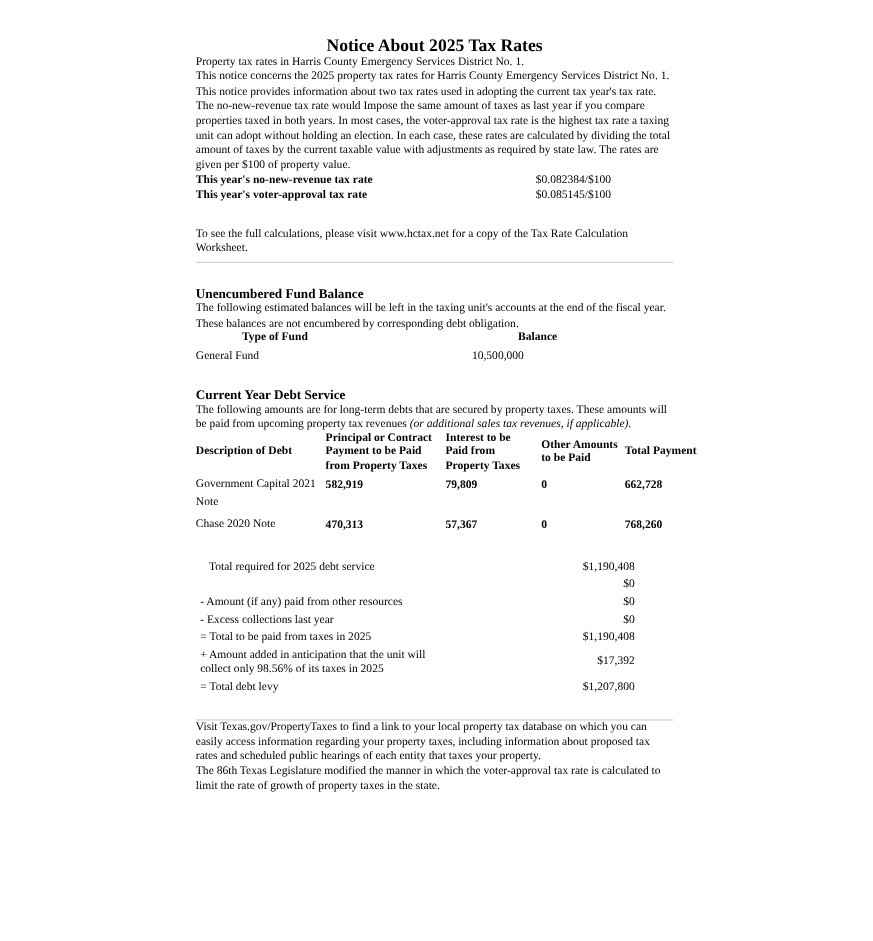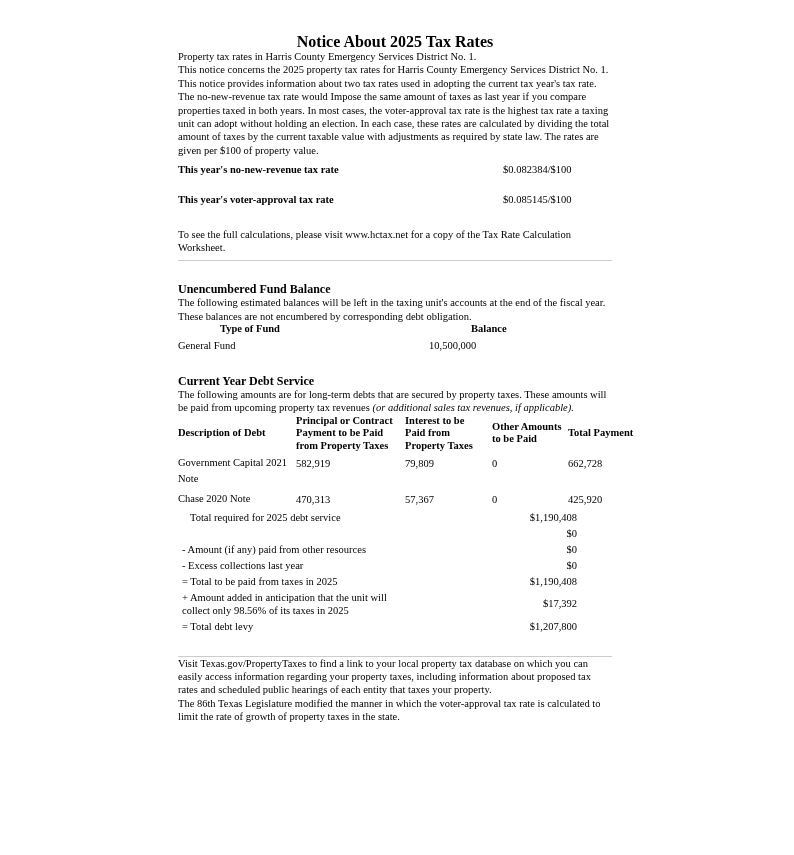--- a/index.html
+++ b/index.html
@@ -14,43 +14,43 @@
     line-height: 13.4px;
     overflow: hidden;
   }
   .content { margin-left: 178px; width: 434px; }
   p { margin: 0; }
   .title {
     margin: 0; padding-top: 33px;
     font-size: 16px; line-height: 17px;
     font-weight: bold; text-align: center;
   }
-  .rates { margin-top: 6px; display: grid; grid-template-columns: 309px 1fr; gap: 16px; }
+  .rates { display: grid; grid-template-columns: 309px 1fr; }
   .rates .lbl { font-weight: bold; }
   .note { margin-top: 22px; }
   hr.rule { border: none; border-top: 1px solid #cccccc; margin: 5px 0 0 0; height: 0; }
   h2.sec {
     margin: 22px 0 0 0; font-size: 12px; line-height: 13.4px; font-weight: bold;
   }
   .fund-table { margin-top: -1px; display: grid; grid-template-columns: 251px 1fr; row-gap: 3.6px; }
   .fund-table .hdr { font-weight: bold; margin-left: 42px; }
   table.debt { table-layout: fixed; width: 470px; border-collapse: collapse; margin-top: 0; }
   table.debt col.c1 { width: 118px; }
   table.debt col.c2 { width: 109px; }
   table.debt col.c3 { width: 87px; }
   table.debt col.c4 { width: 76px; }
   table.debt col.c5 { width: 80px; }
   table.debt th {
     font-weight: bold; text-align: left; vertical-align: middle;
     white-space: pre-line; line-height: 12.5px; padding: 0 4px 1px 0;
   }
   table.debt td { text-align: left; vertical-align: top; padding: 0 4px 2px 0; }
   table.debt td.desc { line-height: 16px; padding-top: 2px; }
-  table.debt td.num { padding-top: 4px; }
-  .summary { width: 399px; padding-left: 4px; box-sizing: border-box; }
+  table.debt td.num { padding-top: 4px; font-weight: bold; }
+  .summary { margin-top: 20px; width: 399px; padding-left: 4px; box-sizing: border-box; }
   .summary .srow { display: flex; align-items: center; padding: 1.3px 0; }
   .summary .slabel { width: 230px; }
   .summary .slabel.ind { padding-left: 8px; box-sizing: border-box; }
   .summary .sval { flex: 1; text-align: right; }
   .i { font-style: italic; }
   .footer p { margin: 0; }
   .f1 { margin-top: 25px; }
   .f2 { margin-top: 11px; }
   .f3 { margin-top: 14.5px; }
 </style>
@@ -117,21 +117,21 @@
           <td class="num">582,919</td>
           <td class="num">79,809</td>
           <td class="num">0</td>
           <td class="num">662,728</td>
         </tr>
         <tr>
           <td class="desc">Chase 2020 Note</td>
           <td class="num">470,313</td>
           <td class="num">57,367</td>
           <td class="num">0</td>
-          <td class="num">425,920</td>
+          <td class="num">768,260</td>
         </tr>
       </tbody>
     </table>
 
     <div class="summary">
       <div class="srow">
         <span class="slabel ind">Total required for 2025 debt service</span>
         <span class="sval">$1,190,408</span>
       </div>
       <div class="srow">

